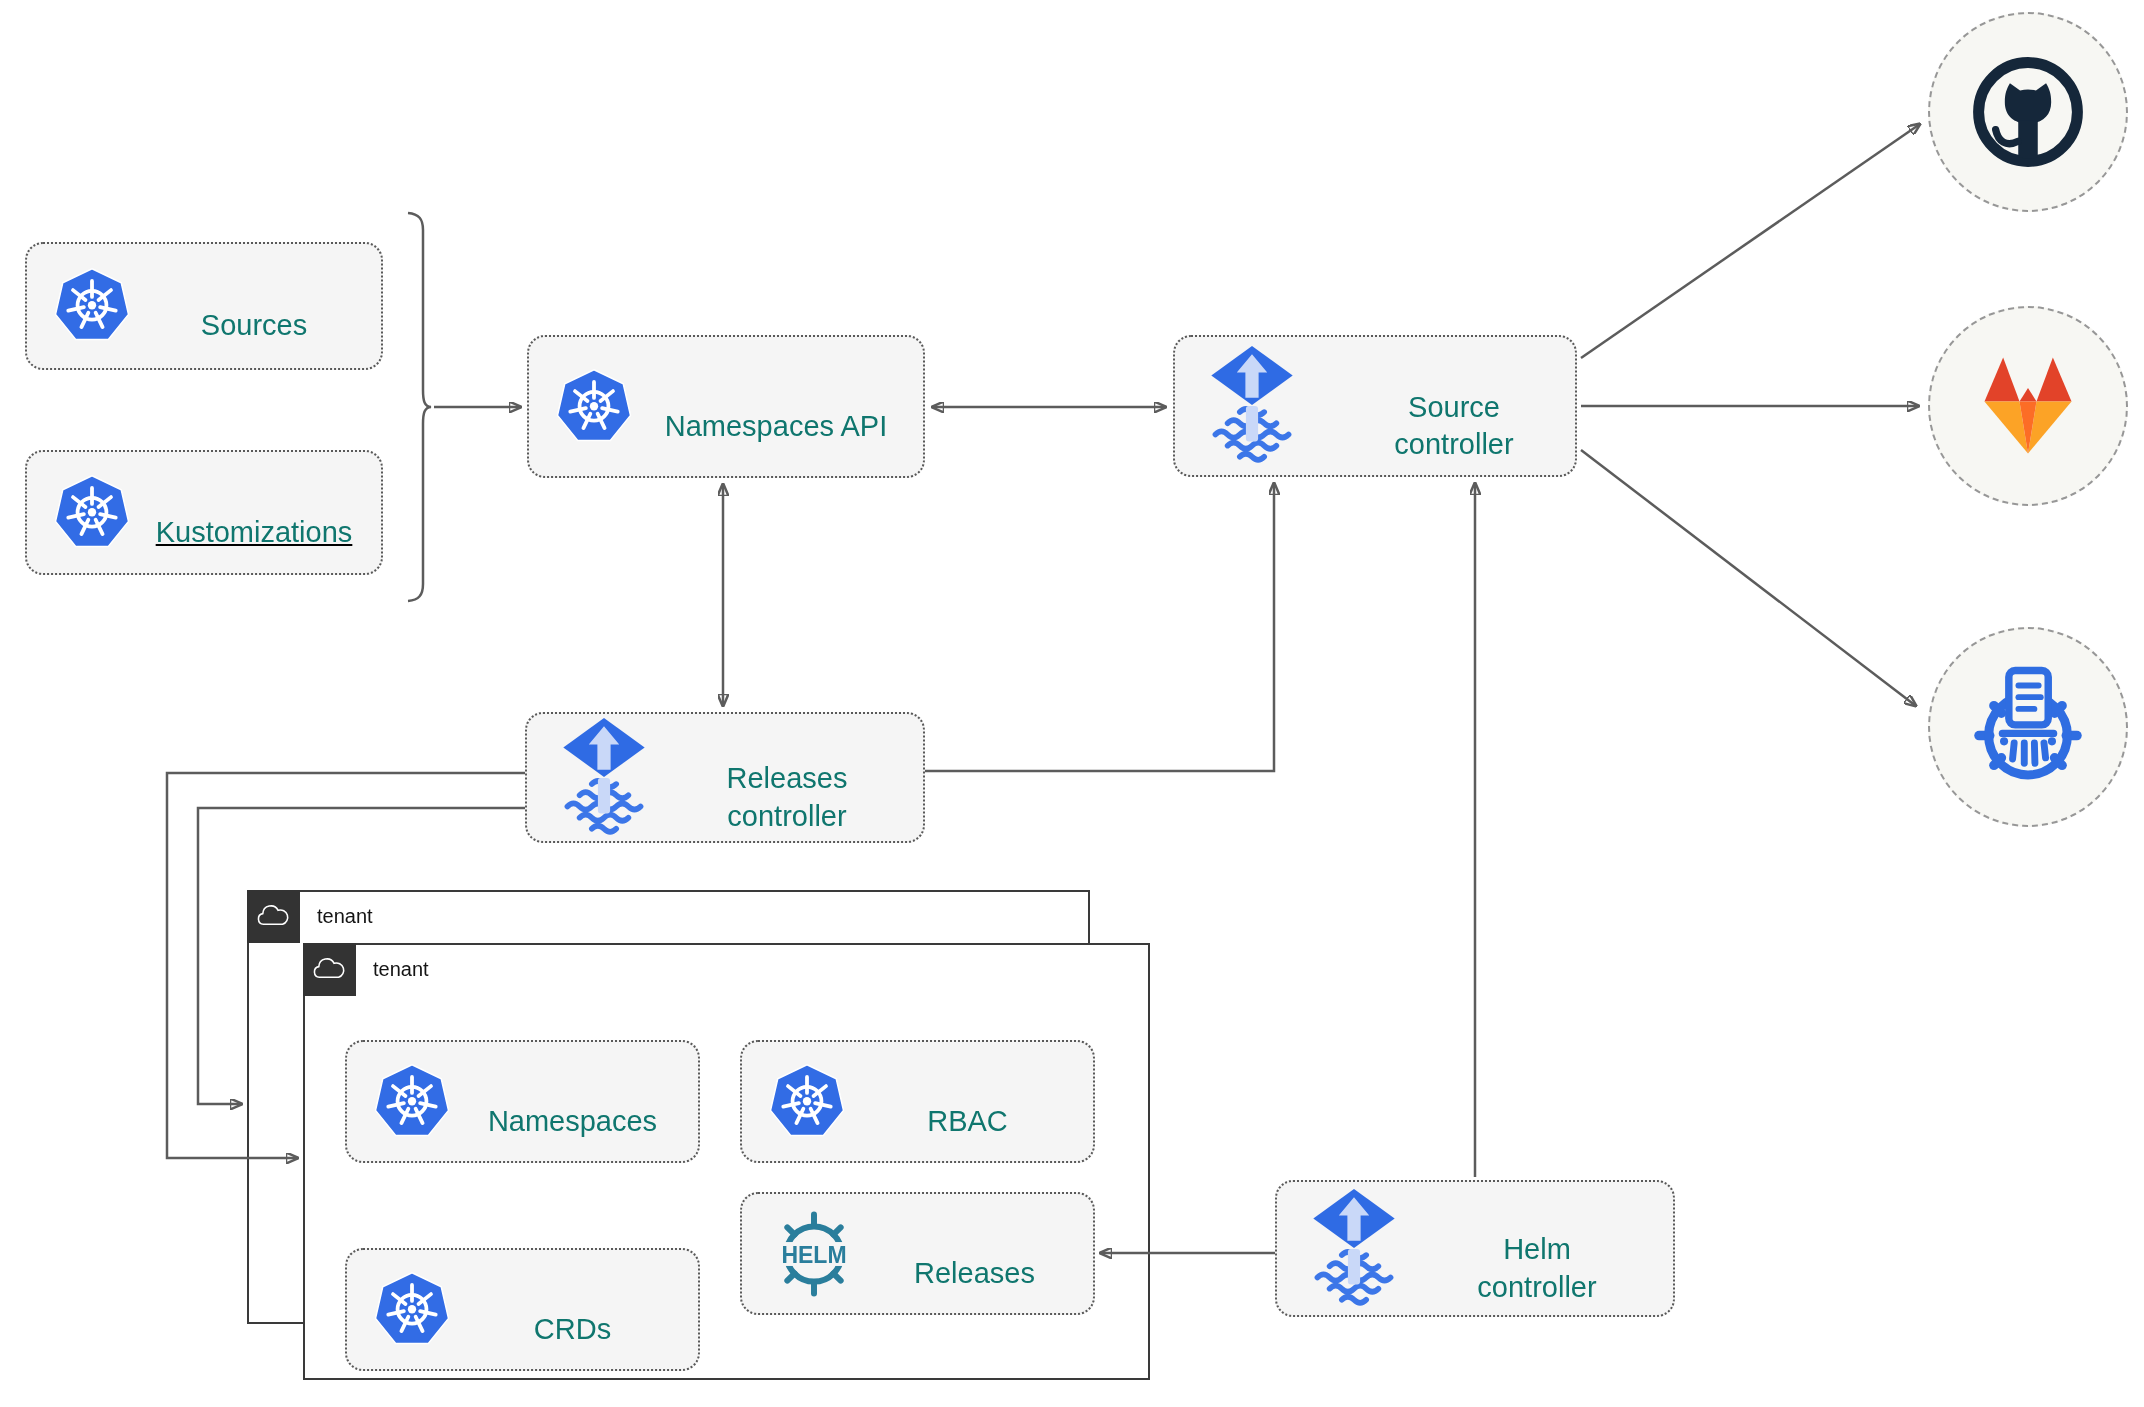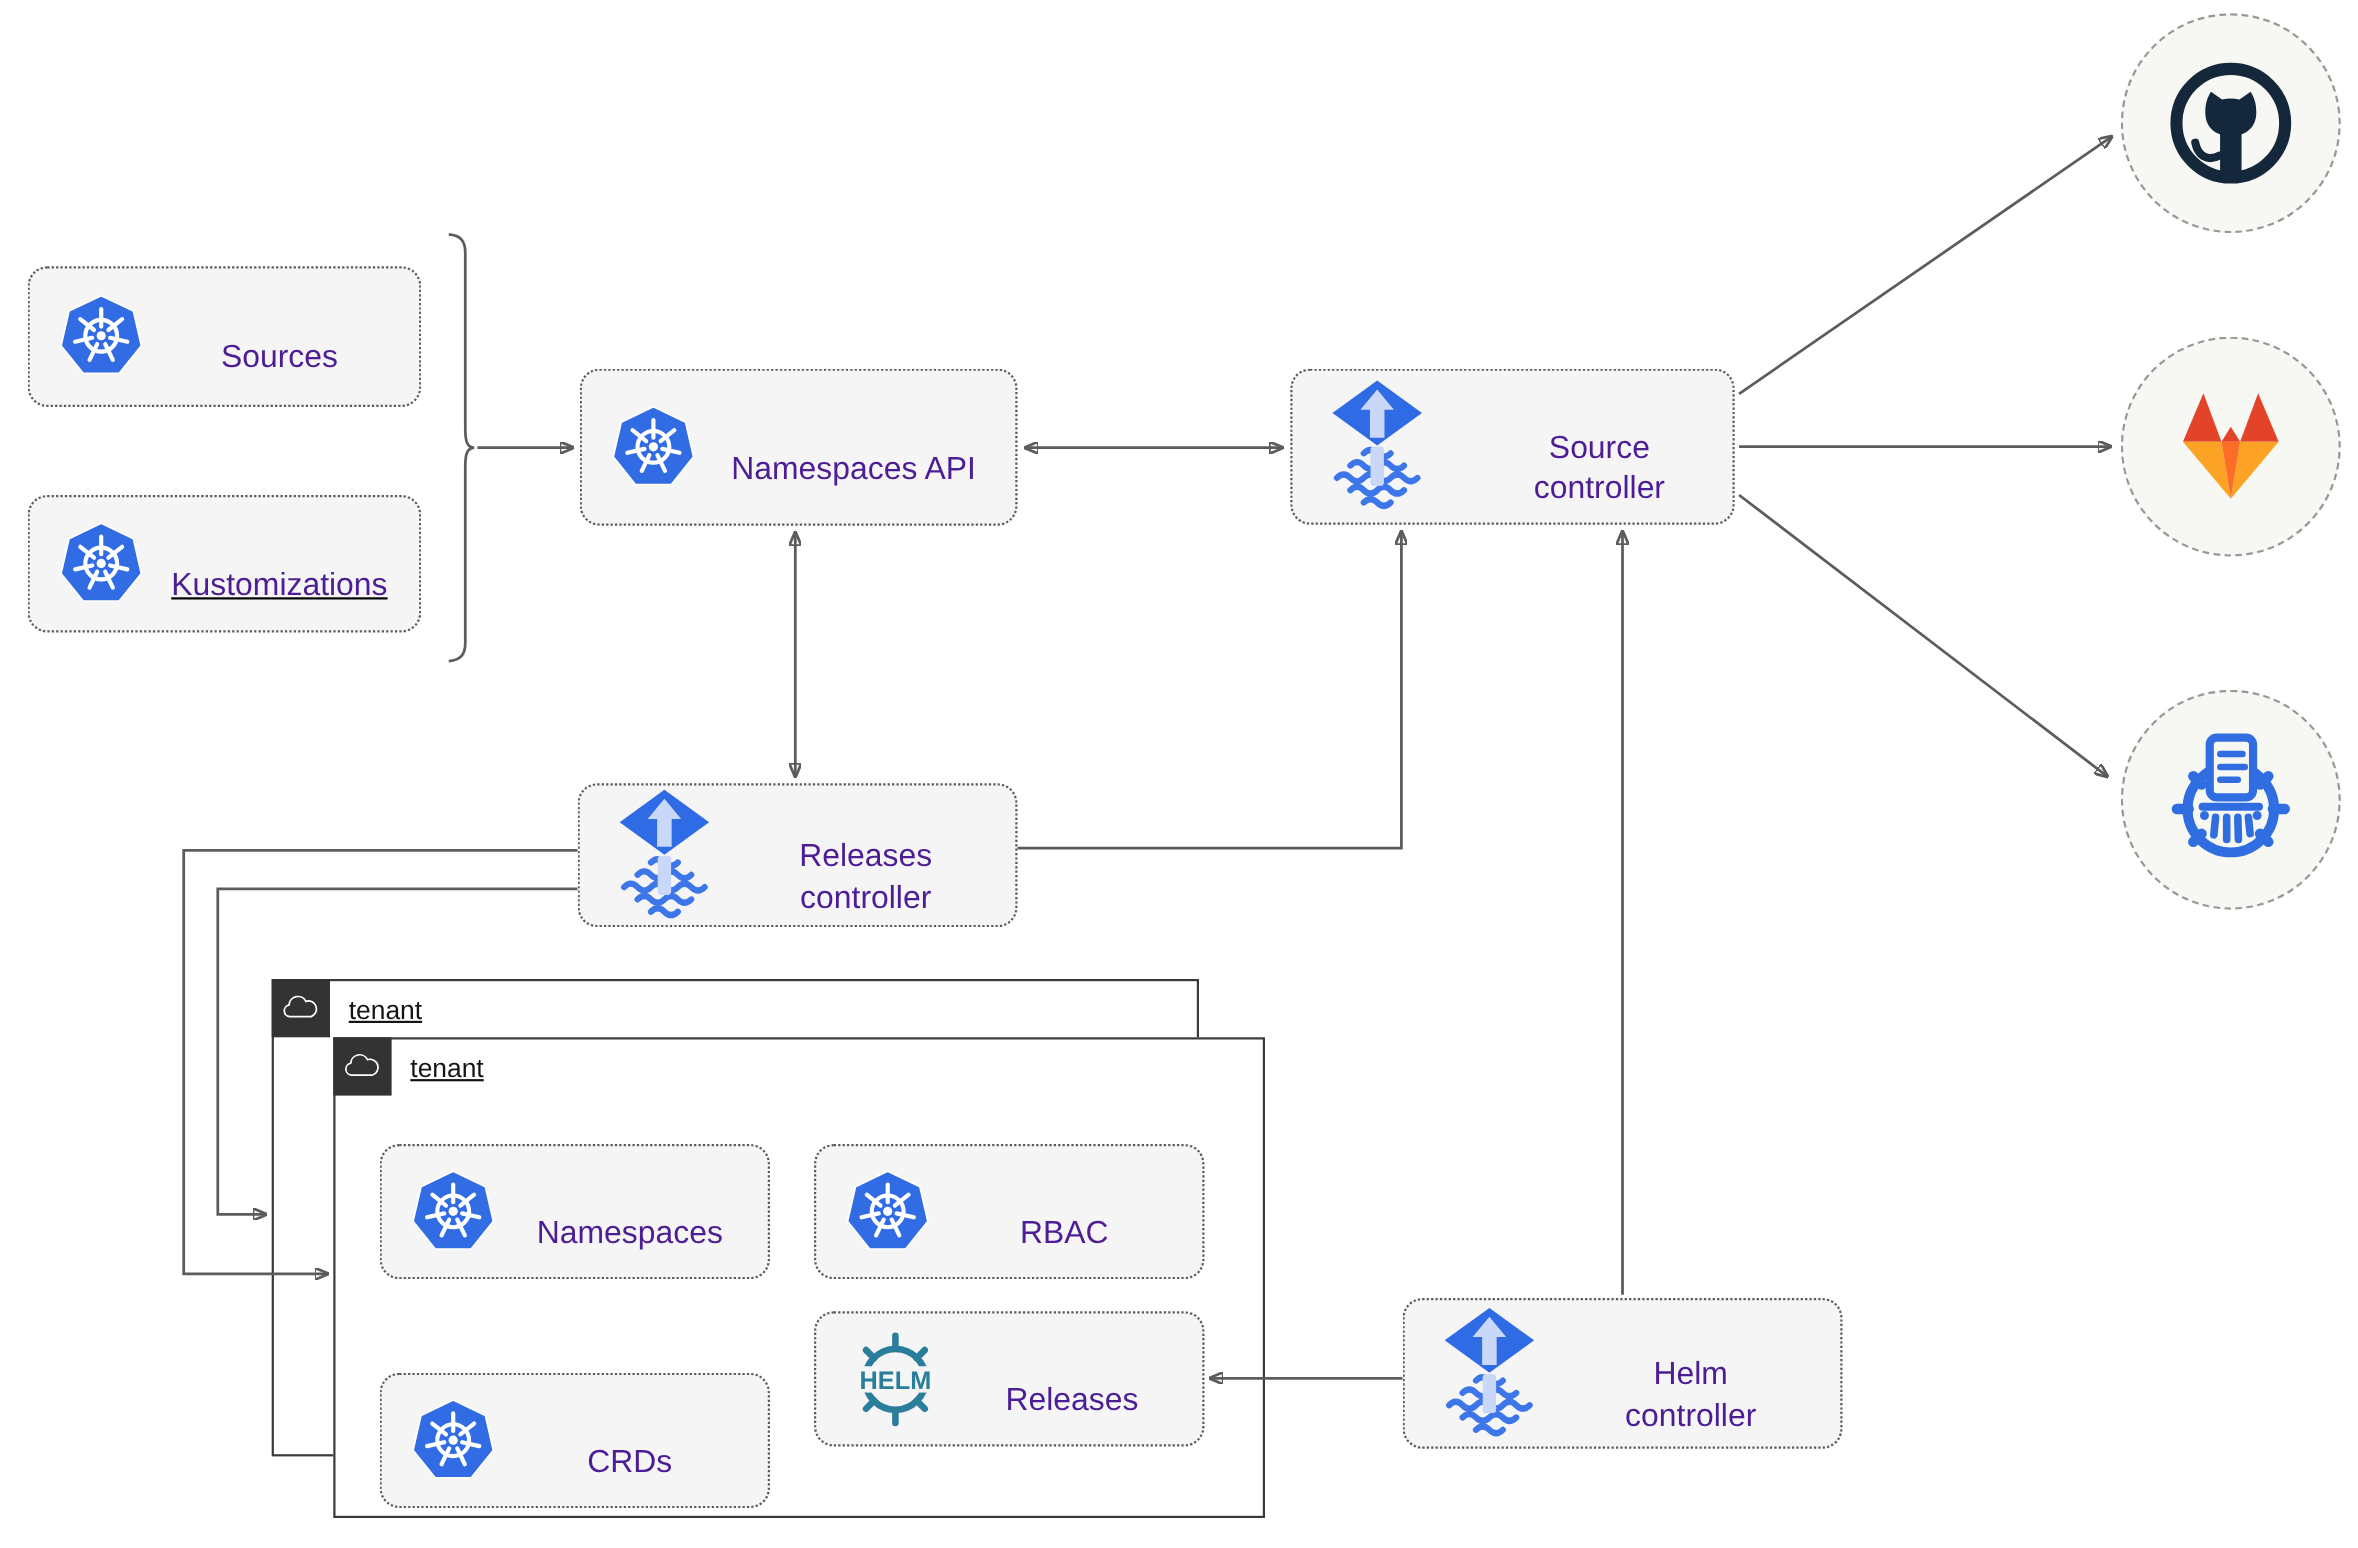--- a/index.html
+++ b/index.html
@@ -8,21 +8,21 @@
     font-family:"Liberation Sans", sans-serif;overflow:hidden;
   }
   
   .node{
     position:absolute;box-sizing:border-box;
     background:#f5f5f5;border:2.5px dotted #595959;border-radius:18px;
     display:flex;align-items:center;gap:10px;
     padding:0 14px 0 26px;z-index:3;
   }
   .node .label{
-    flex:1;text-align:center;font-size:29px;line-height:1.28;color:#4c1d95;
+    flex:1;text-align:center;font-size:29px;line-height:1.28;color:#0f766e;
     white-space:pre-line;
     margin-top:40px;
   }
   .node-icon{flex:0 0 auto;display:flex;align-items:center;justify-content:center;}
   .node-icon svg{width:100%;height:100%;display:block;}
   .icon-k8s{width:78px;height:76px;}
   .icon-flux{width:102px;height:122px;}
   .icon-helm{width:92px;height:92px;}
 
   #node-sources{left:25px;top:242px;width:358px;height:128px;}
@@ -42,21 +42,21 @@
     border:2.5px solid #3a3a3a;
   }
   #tenant-outer{left:247px;top:890px;width:843px;height:434px;z-index:1;}
   #tenant-inner{left:303px;top:943px;width:847px;height:437px;z-index:2;}
   .tenant-tab{
     position:absolute;top:-2.5px;left:-2.5px;width:53px;height:53px;
     background:#333333;display:flex;align-items:center;justify-content:center;
   }
   .tenant-tab svg{width:36px;height:27px;}
   .tenant-label{
-    position:absolute;top:13px;left:68px;font-size:24px;color:#141414;text-decoration:underline;
+    position:absolute;top:13px;left:68px;font-size:20px;color:#141414;
   }
 
   
   .circle{
     position:absolute;width:200px;height:200px;border-radius:50%;
     box-sizing:border-box;border:2.5px dashed #979797;background:#f7f7f3;
     display:flex;align-items:center;justify-content:center;z-index:3;
   }
   #circle-github{left:1928px;top:12px;}
   #circle-gitlab{left:1928px;top:306px;}

